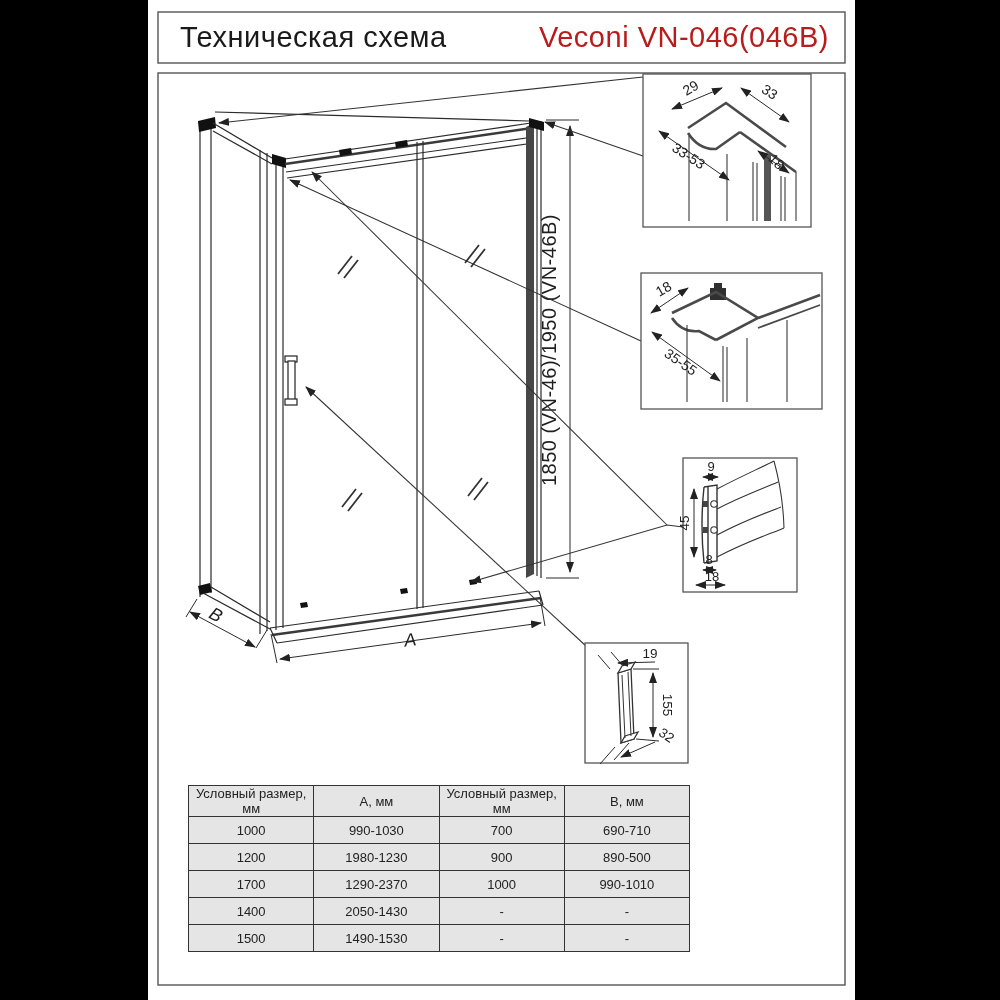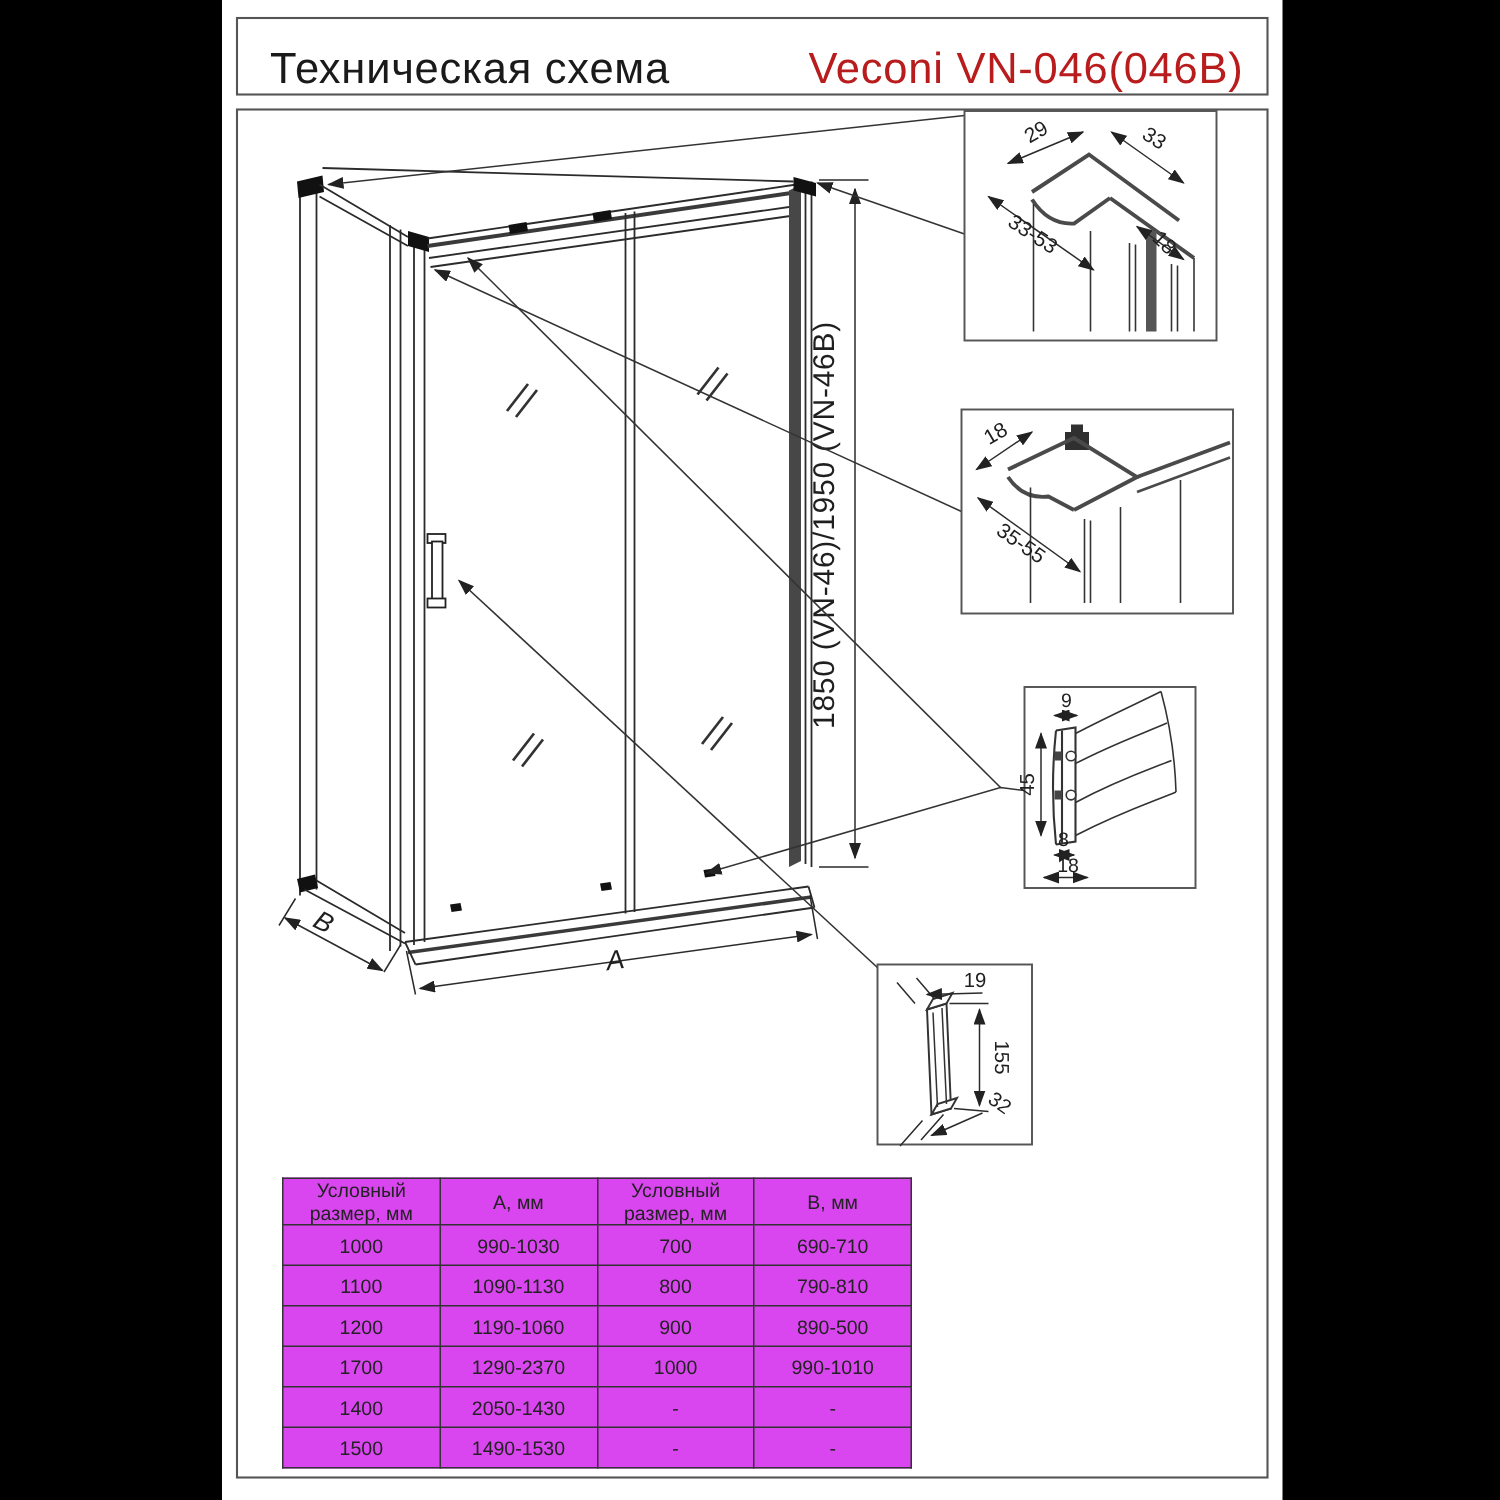--- a/index.html
+++ b/index.html
@@ -1,26 +1,26 @@
 <!DOCTYPE html>
 <html><head>
 <meta charset="utf-8">
 <style>
   html,body{margin:0;padding:0;}
   body{width:1000px;height:1000px;background:#000;position:relative;overflow:hidden;
        font-family:"Liberation Sans", sans-serif;}
   .page{position:absolute;left:148px;top:0;width:707px;height:1000px;background:#fff;}
   .drawing-svg{position:absolute;left:0;top:0;}
   .hdr{position:absolute;left:10px;top:12px;width:687px;height:51px;
-       display:flex;align-items:flex-end;justify-content:space-between;
+       display:flex;align-items:center;justify-content:space-between;
        box-sizing:border-box;padding:0 16px 0 22px;}
   .hdr .tL{font-size:29px;color:#1a1a1a;letter-spacing:0.5px;}
   .hdr .tR{font-size:29px;color:#b91c1c;letter-spacing:0.5px;}
-  table.spec{position:absolute;left:40px;top:785px;width:420px;border-collapse:collapse;
-       table-layout:fixed;background:#d946ef;}
+  table.spec{position:absolute;left:40px;top:785px;width:502px;border-collapse:collapse;
+       table-layout:fixed;background:#e5e5e5;}
   table.spec td{border:1px solid #333;text-align:center;vertical-align:middle;
        font-size:13px;color:#222;height:26px;padding:0 2px;}
   table.spec tr.h td{height:27px;}
   svg text{font-family:"Liberation Sans", sans-serif;fill:#1f1f1f;}
 </style>
 </head>
 <body>
 
 <div class="page">
 
@@ -234,28 +234,22 @@
       <td>Условный размер, мм</td>
       <td>В, мм</td>
     </tr>
     <tr>
       <td>1000</td>
           <td>990-1030</td>
       <td>700</td>
           <td>690-710</td>
     </tr>
     <tr>
-      <td>1100</td>
-          <td>1090-1130</td>
-      <td>800</td>
-          <td>790-810</td>
-    </tr>
-    <tr>
       <td>1200</td>
-          <td>1190-1060</td>
+          <td>1980-1230</td>
       <td>900</td>
           <td>890-500</td>
     </tr>
     <tr>
       <td>1700</td>
           <td>1290-2370</td>
       <td>1000</td>
           <td>990-1010</td>
     </tr>
     <tr>

